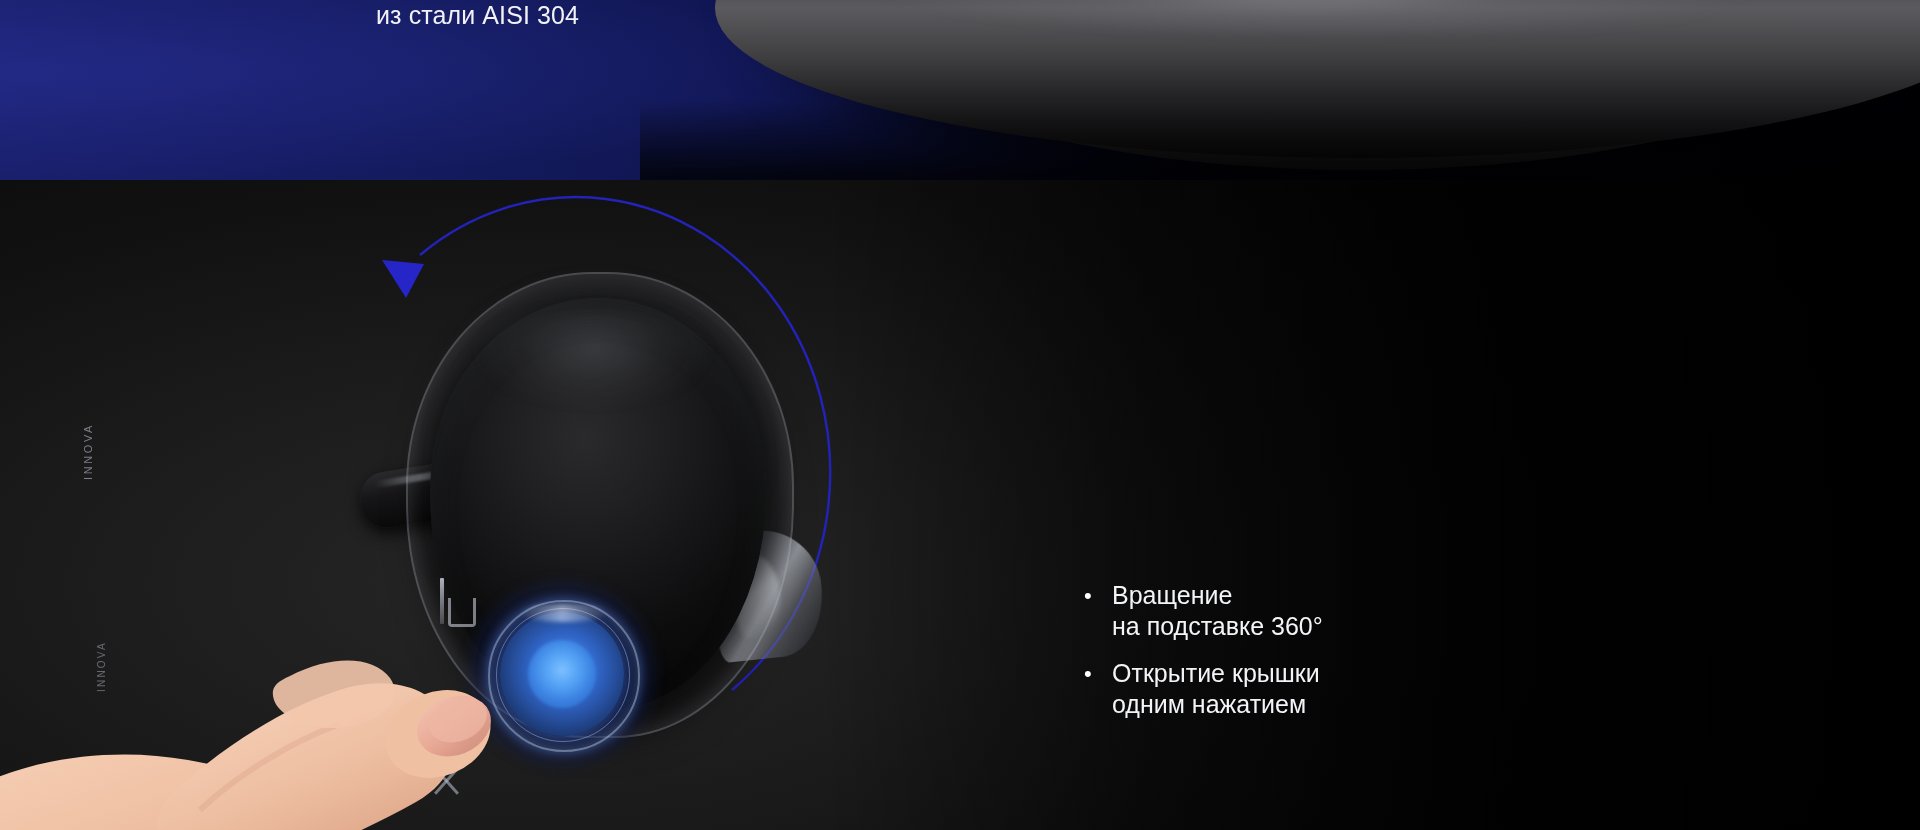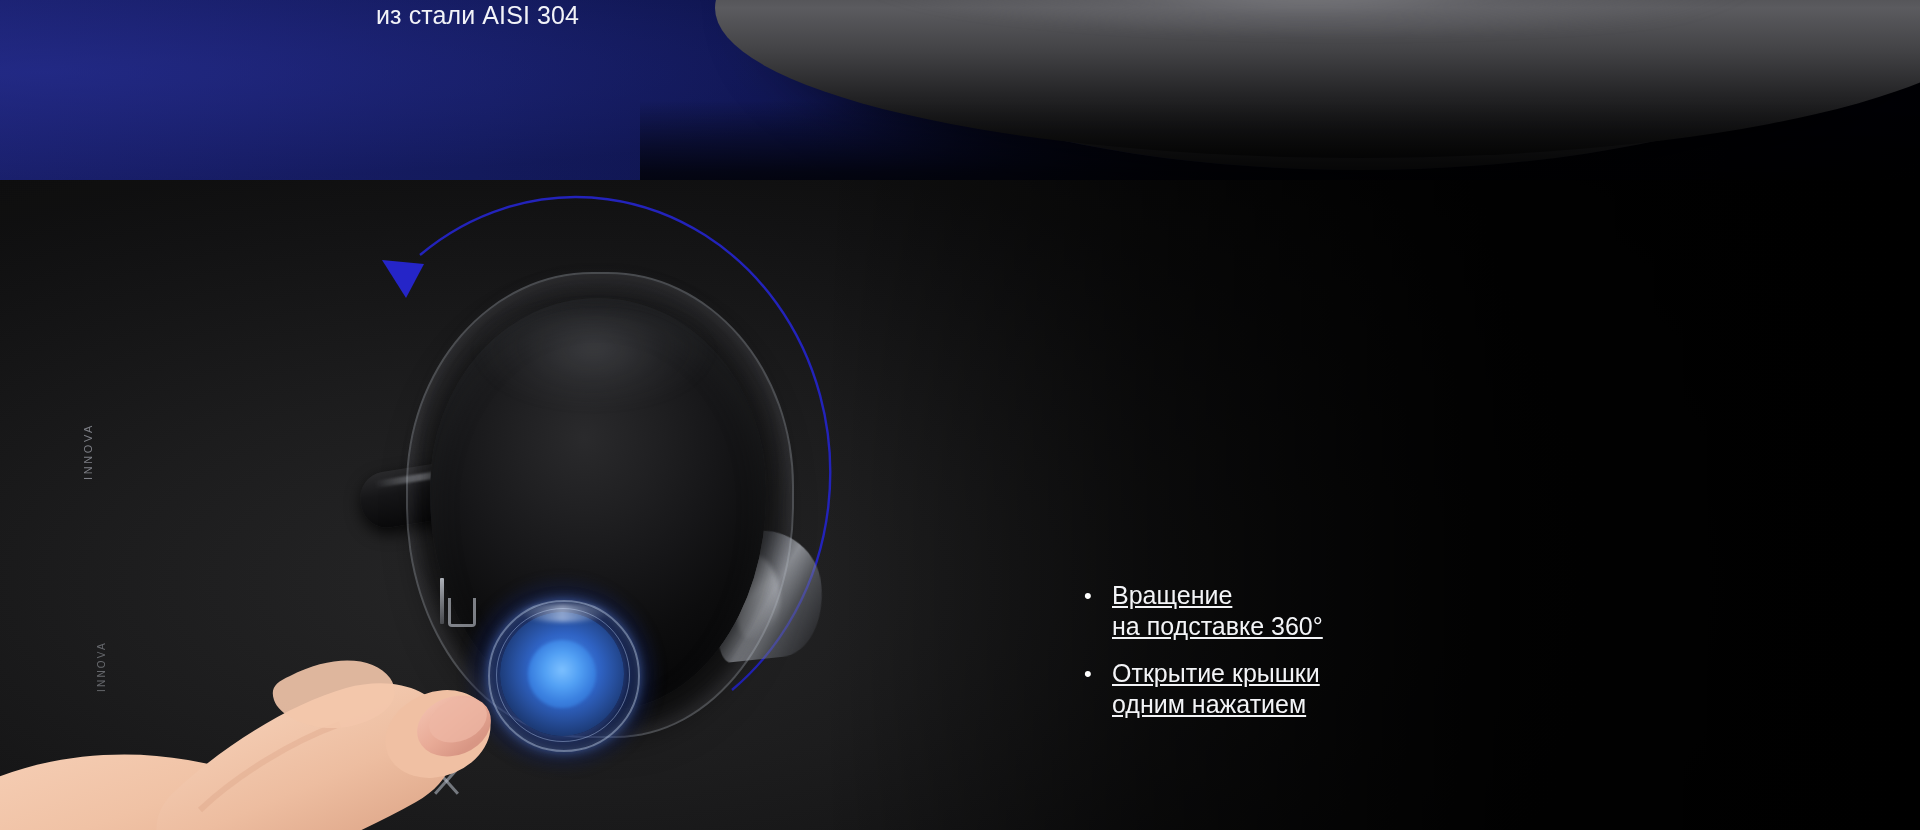--- a/index.html
+++ b/index.html
@@ -383,21 +383,20 @@
   .copy-list .dot {
     width: 28px;
     flex: 0 0 28px;
     color: #ffffff;
     font-size: 22px;
     line-height: 32px;
   }
   .copy-list .ctext {
     flex: 1 1 auto;
     white-space: pre-line;
-    text-decoration: underline;
   }
 </style>
 </head>
 <body>
 
 <div class="page">
 
   <div class="top-band">
     <div class="top-band-vignette"></div>
 

